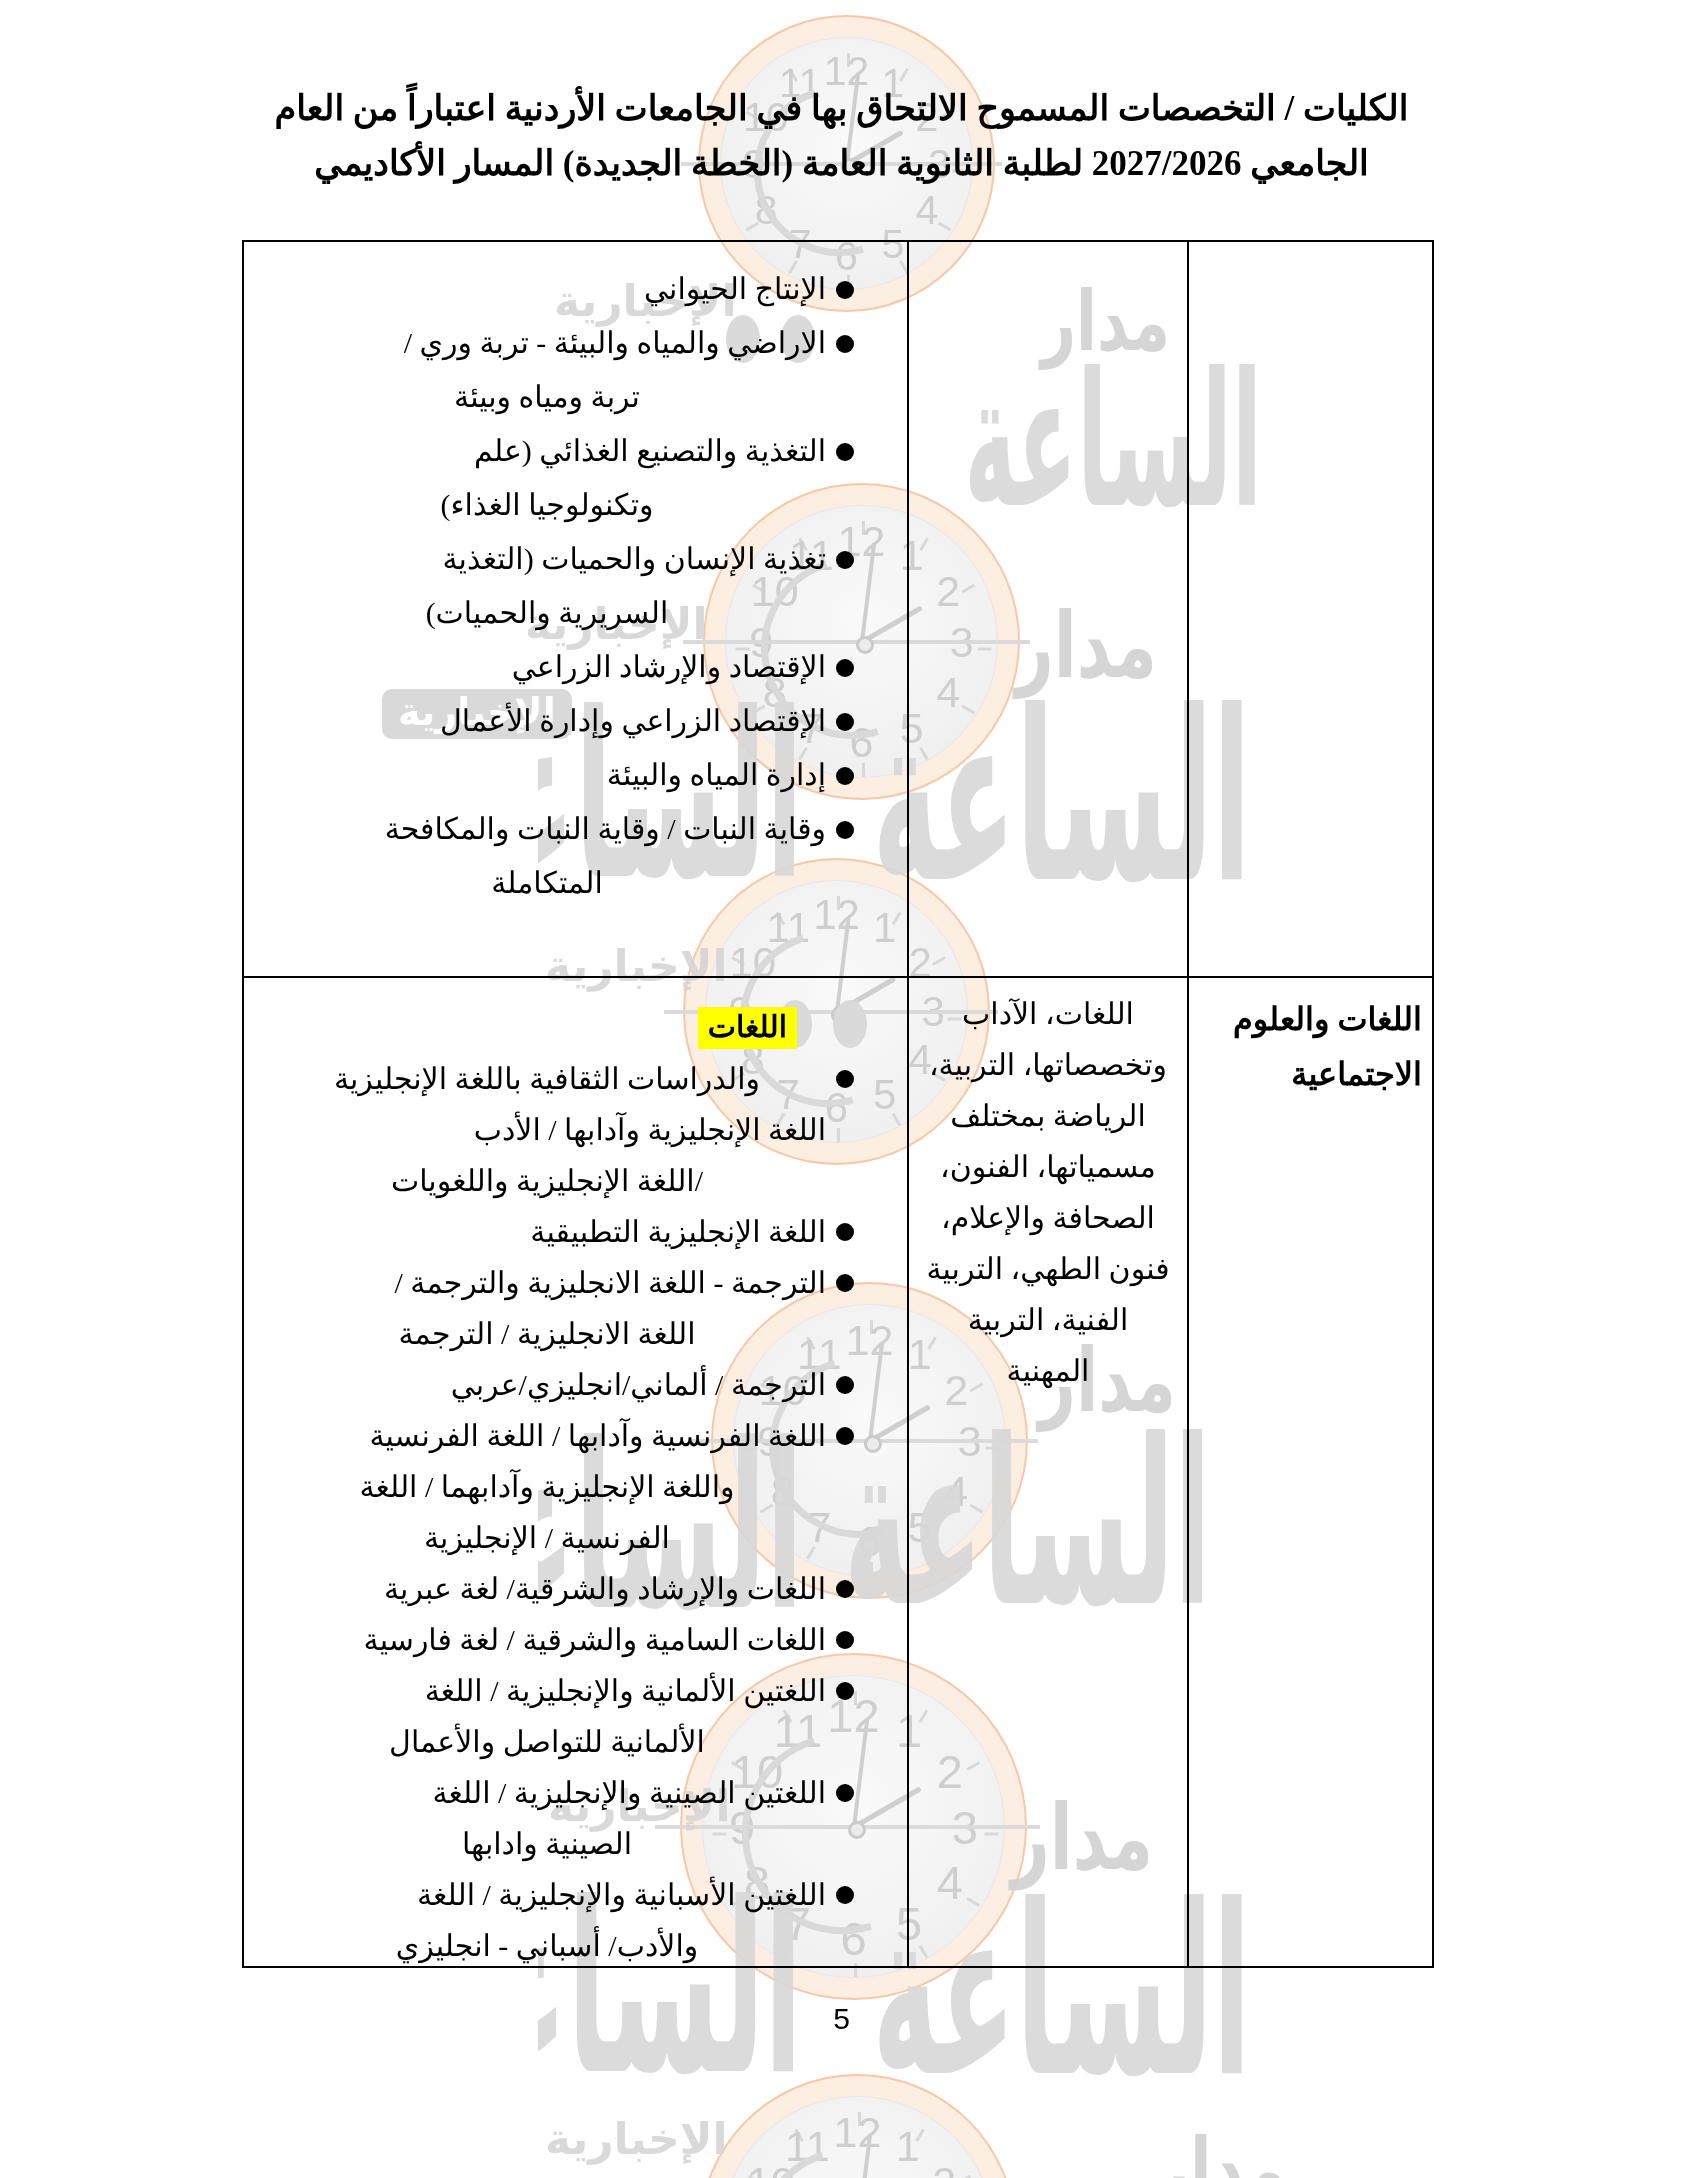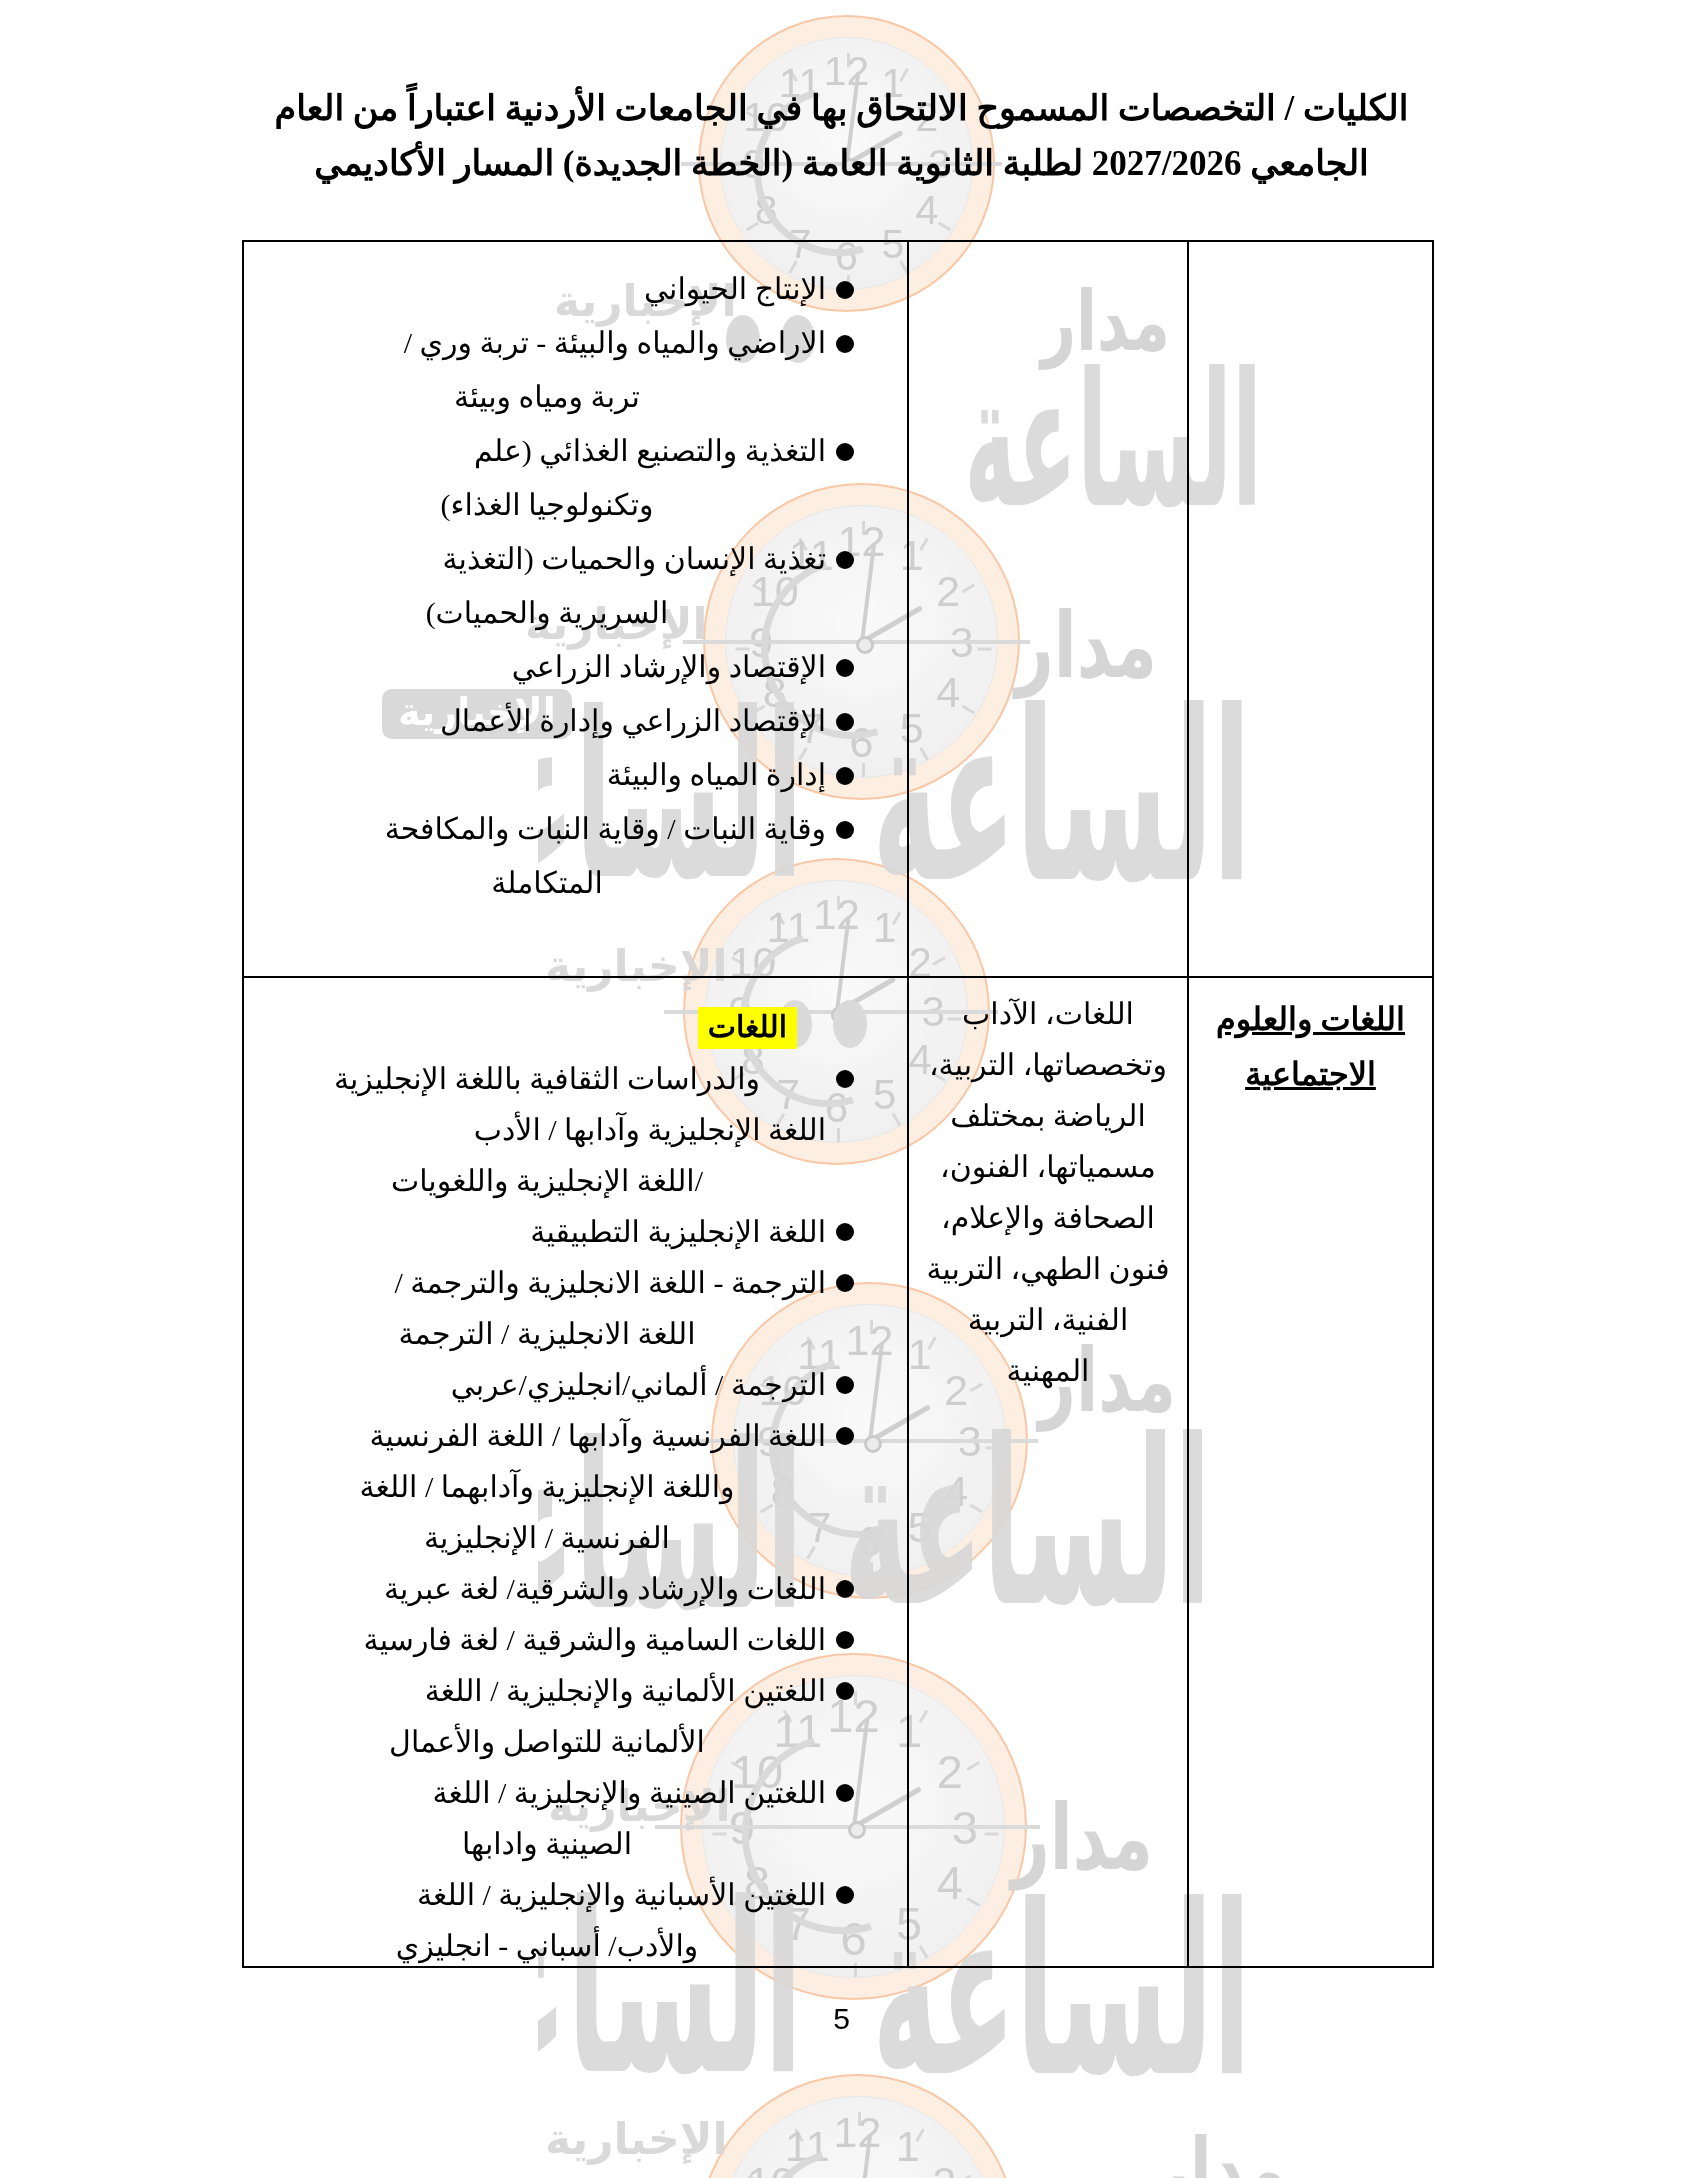--- a/index.html
+++ b/index.html
@@ -60,21 +60,21 @@
     position:absolute; top:240px; right:249px; width:1188px; z-index:2;
     border:2px solid #000; box-sizing:content-box; background:transparent;
   }
   .t-row { display:grid; grid-template-columns:243px 280px 665px; }
   .t-row + .t-row { border-top:2px solid #000; }
   .row-a { height:734px; }
   .row-b { height:988px; }
   .t-cell { position:relative; box-sizing:border-box; overflow:hidden; }
   .t-cell + .t-cell { border-inline-start:2px solid #000; }
 
-  .cell-category { padding:14px 10px 8px; text-align:center; font-weight:bold; font-size:32px; line-height:55px;text-decoration:underline; }
+  .cell-category { padding:14px 10px 8px; font-weight:bold; font-size:32px; line-height:55px; }
   .cell-summary { padding:10px 14px 0; text-align:center; font-size:30px; line-height:51px; }
   .cell-items { padding:20px 53px 0 24px; font-size:30px; }
 
   .list-heading { text-align:right; padding-right:57px; line-height:53px; margin-top:2px; }
   .hl-mark { font-weight:bold; padding:3px 10px 6px; }
 
   .spec-item { display:flex; }
   .spec-item .bullet {
     flex:none; width:18px; height:18px; border-radius:50%; background:#000;
     margin-left:10px;

